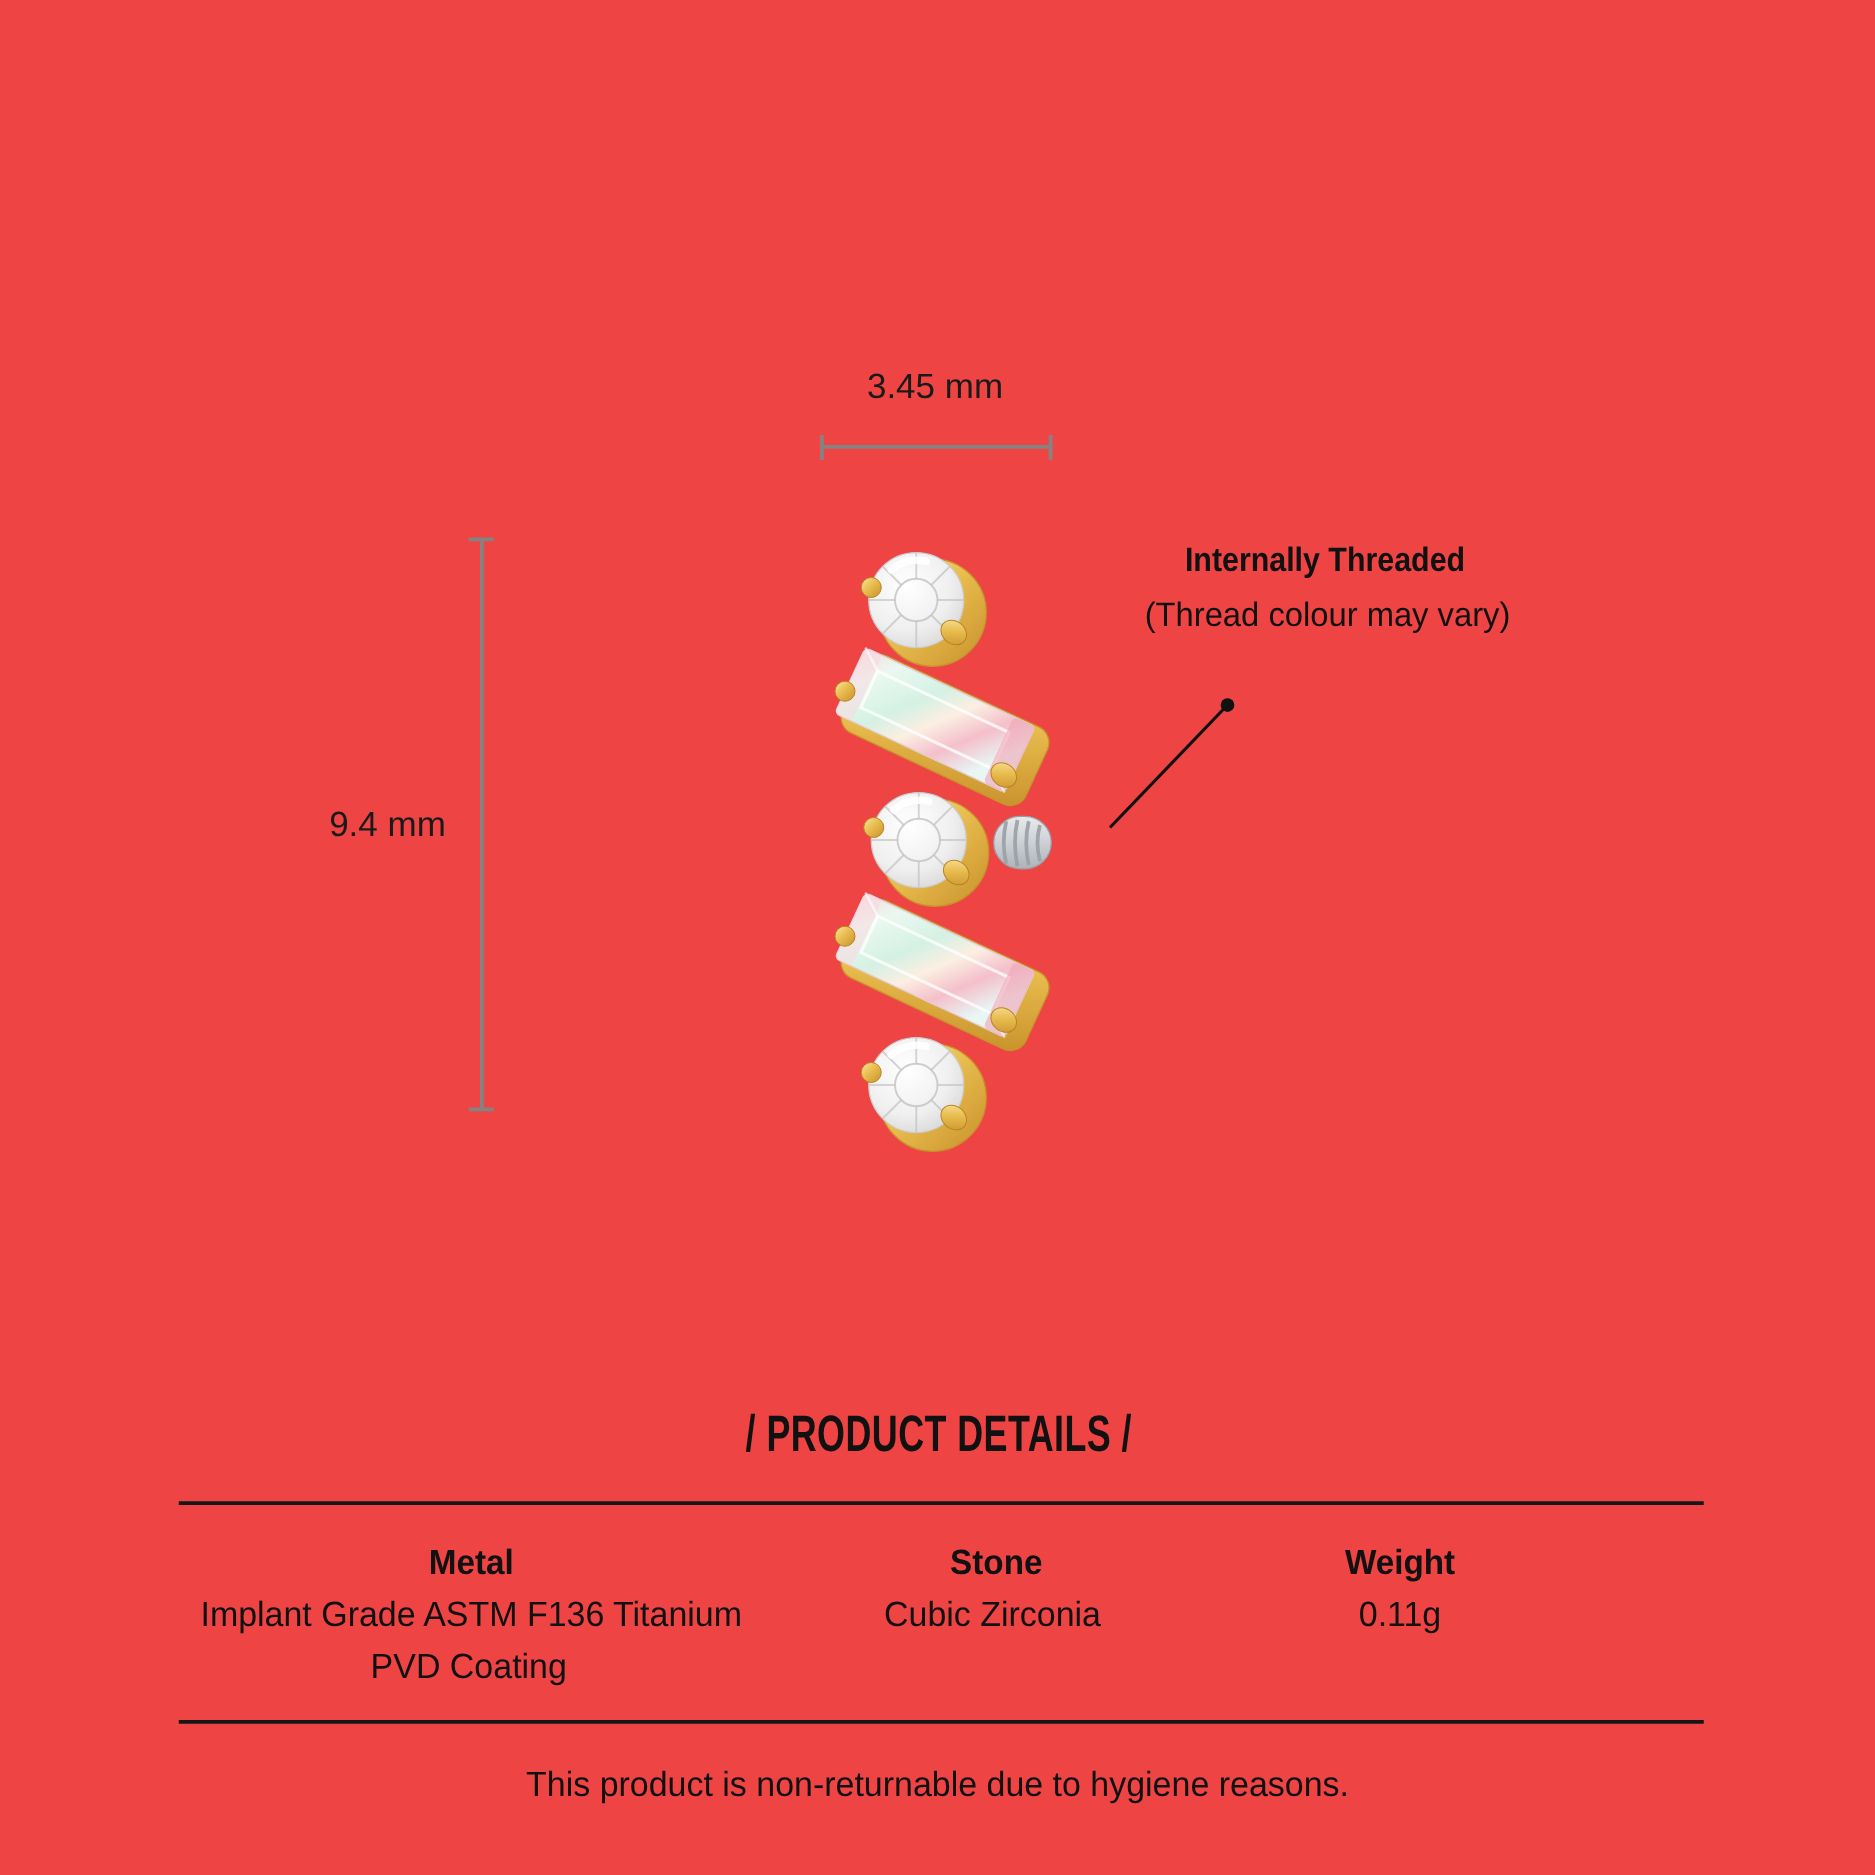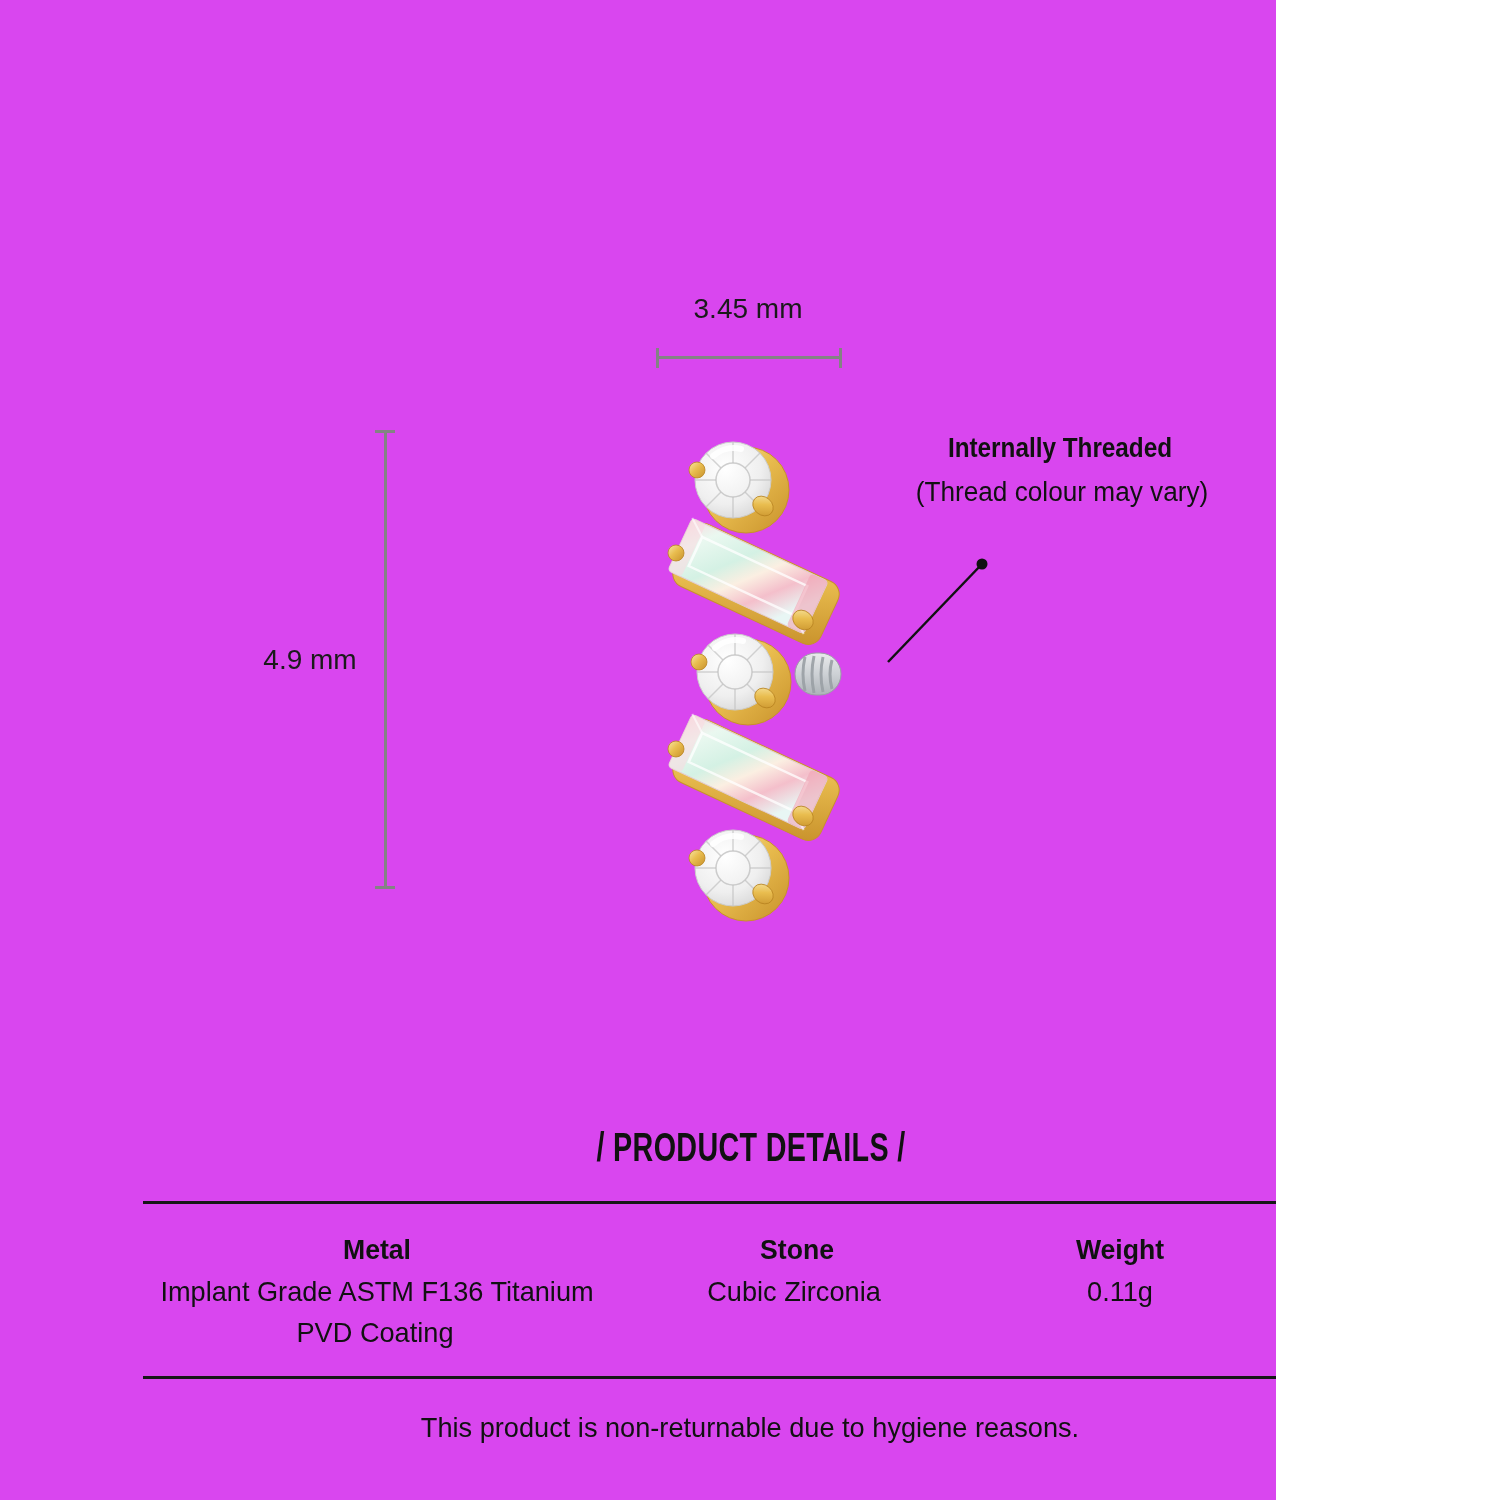--- a/index.html
+++ b/index.html
@@ -1,22 +1,22 @@
 <!DOCTYPE html>
 <html><head>
 <meta charset="utf-8">
 <style>
   * { margin: 0; padding: 0; box-sizing: border-box; }
   html, body { background: #ffffff; }
   body { font-family: "Liberation Sans", "DejaVu Sans", sans-serif; color: #111111; }
   .canvas {
     position: relative;
-    width: 1276px;
+    width: 1500px;
     height: 1500px;
-    background: #d946ef;
+    background: #ef4444;
     overflow: hidden;
   }
   .abs { position: absolute; white-space: nowrap; }
   .ctr { transform: translateX(-50%); }
   .measure-bar { position: absolute; background: #838383; }
   .rule { position: absolute; background: #161616; }
   .t-dim { font-size: 28px; line-height: 34px; color: #1a1a1a; }
   .t-ann-title { font-size: 27px; line-height: 34px; font-weight: bold; transform: translateX(-50%) scaleX(0.9); }
   .t-ann-sub { font-size: 27px; line-height: 34px; transform: translateX(-50%) scaleX(0.97); }
   .t-heading { font-size: 41px; line-height: 48px; font-weight: bold; letter-spacing: 0.5px; transform: translateX(-50%) scaleX(0.70); }
@@ -27,21 +27,21 @@
 </head>
 <body>
 
 <div class="canvas">
 
   <div class="abs ctr t-dim" style="left:748px; top:292px;">3.45 mm</div>
   <div class="measure-bar" style="left:659px; top:356px; width:181px; height:3px;"></div>
   <div class="measure-bar" style="left:656px; top:348px; width:3px; height:20px;"></div>
   <div class="measure-bar" style="left:839px; top:348px; width:3px; height:20px;"></div>
 
-  <div class="abs ctr t-dim" style="left:310px; top:643px;">4.9 mm</div>
+  <div class="abs ctr t-dim" style="left:310px; top:643px;">9.4 mm</div>
   <div class="measure-bar" style="left:384px; top:432px; width:3px; height:455px;"></div>
   <div class="measure-bar" style="left:375px; top:430px; width:20px; height:3px;"></div>
   <div class="measure-bar" style="left:375px; top:886px; width:20px; height:3px;"></div>
 
   <svg class="abs" style="left:615px; top:428px;" width="250" height="500" viewBox="0 0 250 500" aria-label="gold zigzag cz piercing top">
     <defs>
       <linearGradient id="gold" x1="0" y1="0" x2="1" y2="1">
         <stop offset="0" stop-color="#F8E7A8"></stop>
         <stop offset="0.45" stop-color="#E9BD4F"></stop>
         <stop offset="1" stop-color="#C8912B"></stop>

